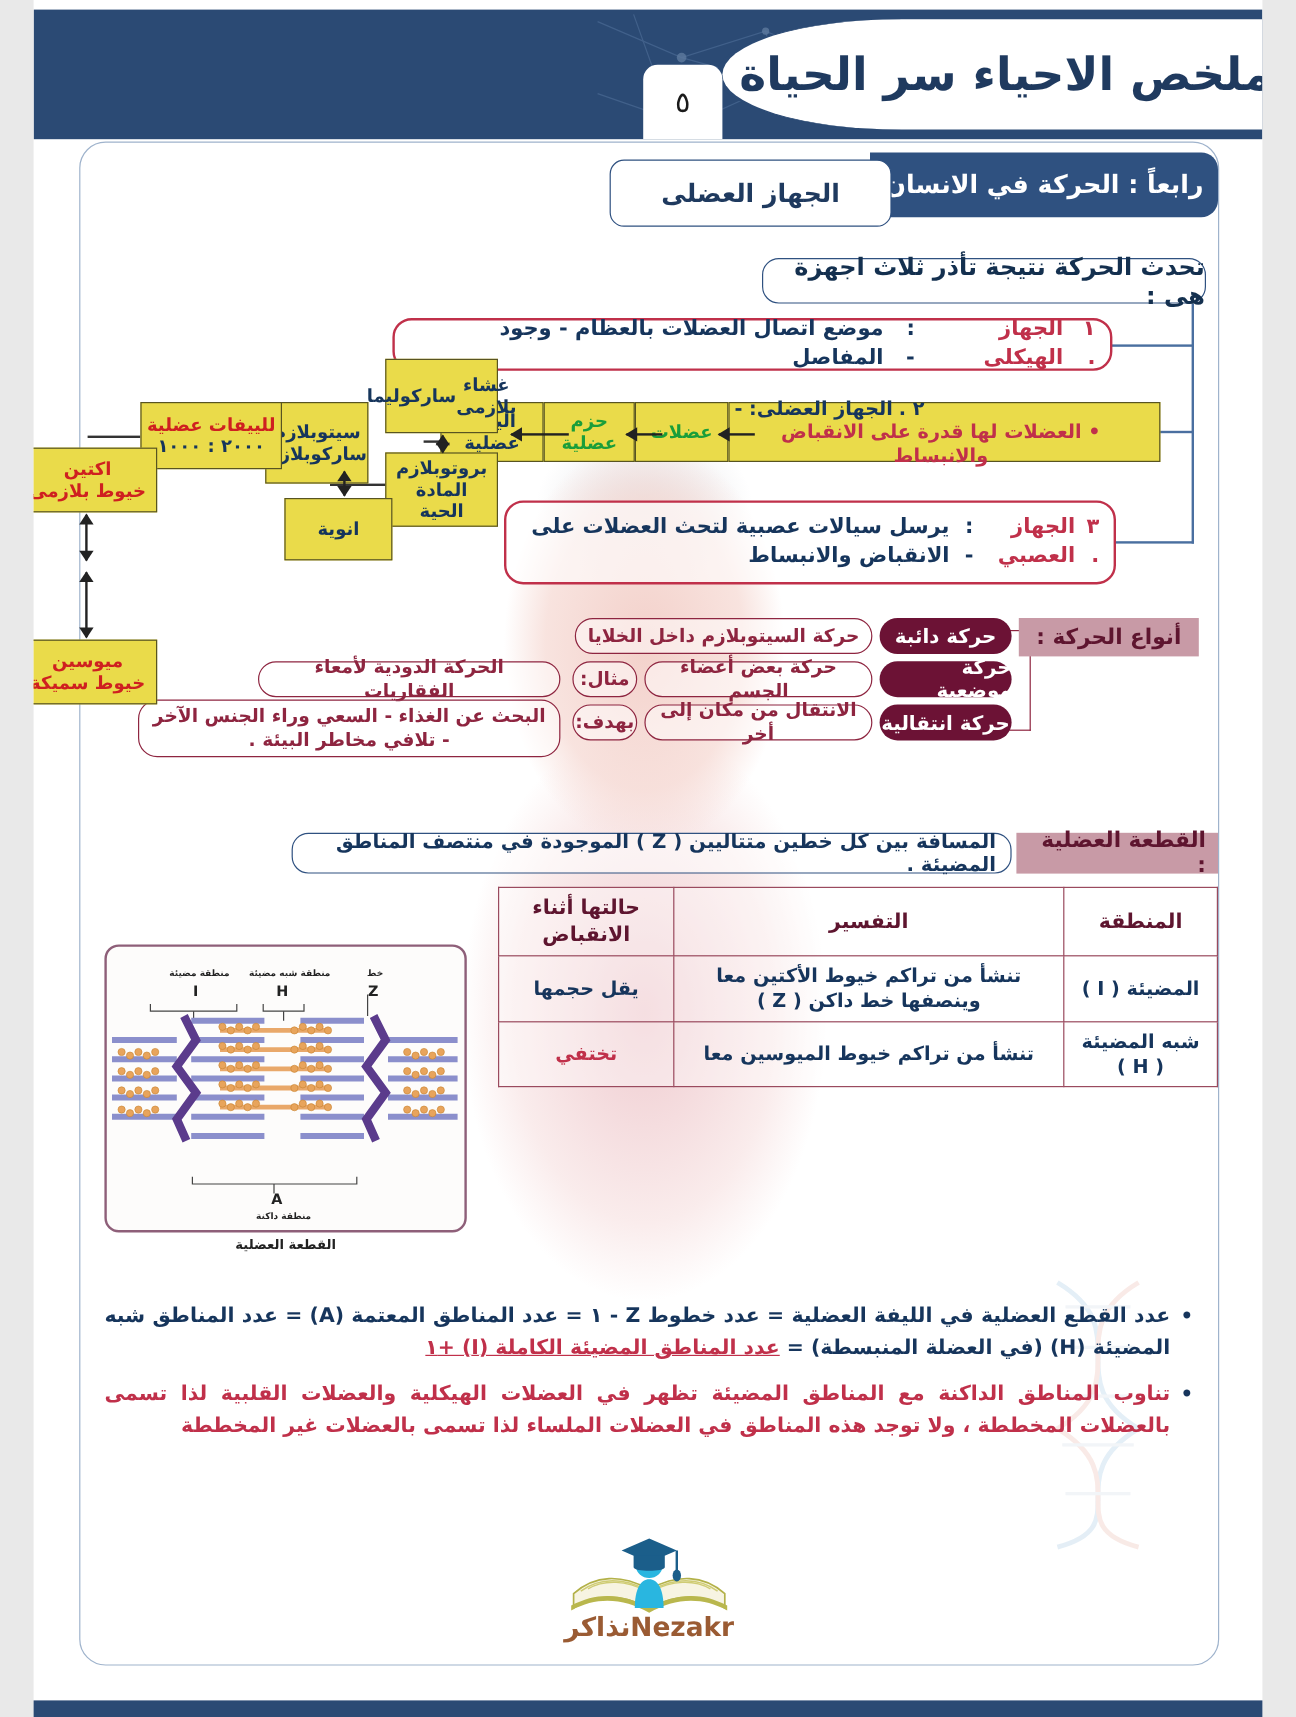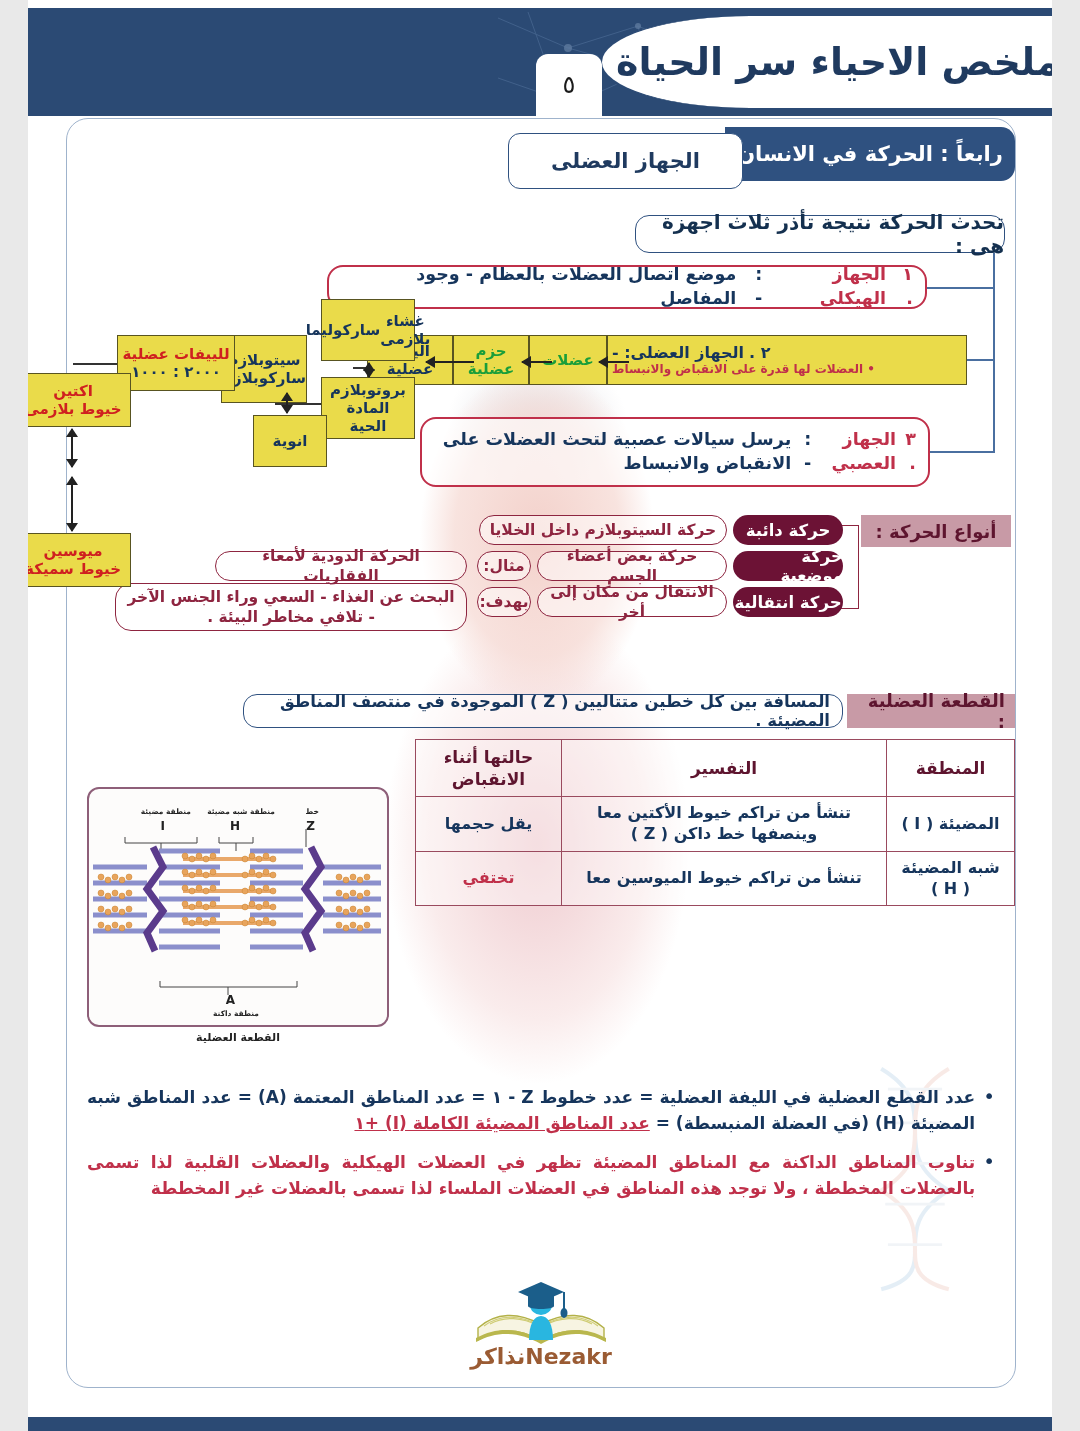--- a/index.html
+++ b/index.html
@@ -384,21 +384,21 @@
       <span class="t navy" style="margin-right:6px">موضع اتصال العضلات بالعظام - وجود المفاصل</span>
     </div>
 
     <div class="ychain" style="right:48px; top:216px; height:50px; width:600px;">
       <div class="ybox" style="flex:1; flex-direction:column; justify-content:center; align-items:flex-end; padding-right:10px;">
         <div style="display:flex; align-items:center;">
           <span class="t" style="font-size:16px; font-weight:bold; color:#16355c;">٢ .</span>
           <span class="t" style="font-size:16px; font-weight:bold; color:#16355c; margin-right:5px;">الجهاز العضلى</span>
           <span class="t" style="font-size:16px; font-weight:bold; color:#16355c;"> : -</span>
         </div>
-        <div style="font-size:12px; font-weight:bold; color:#c0304a;">• العضلات لها قدرة على الانقباض والانبساط</div>
+        <div style="font-size:16px; font-weight:bold; color:#c0304a;">• العضلات لها قدرة على الانقباض والانبساط</div>
       </div>
       <div class="ybox green" style="width:78px;">
         <span>عضلات</span>
       </div>
       <div class="ybox green" style="width:76px;">
         <span style="display:block">حزم عضلية</span>
       </div>
       <div class="ybox" style="width:86px;">
         <span>الياف عضلية</span>
       </div>
@@ -431,40 +431,40 @@
     <div class="ybox" style="position:absolute; right:708px; top:216px; width:86px; height:68px; flex-direction:column; z-index:7;">
       <span>سيتوبلازم</span>
       <span>ساركوبلازم</span>
     </div>
 
     <div class="ybox" style="position:absolute; right:780px; top:216px; width:118px; height:56px; flex-direction:column; z-index:7;">
       <span class="red" style="color:#cf2020">للييفات عضلية</span>
       <span>٢٠٠٠ : ١٠٠٠</span>
     </div>
 
-    <div class="ybox" style="position:absolute; right:688px; top:296px; width:74px; height:52px; z-index:7;">
+    <div class="ybox" style="position:absolute; right:688px; top:296px; width:90px; height:52px; z-index:7;">
       <span>انوية</span>
     </div>
     <div class="arrow-v" style="right:727px; top:274px; height:20px;"></div>
     <div class="conn-h" style="right:680px; top:284px; width:60px; background:#333;"></div>
 
     <div class="ybox" style="position:absolute; right:884px; top:254px; width:116px; height:54px; flex-direction:column; color:#cf2020; z-index:7;">
       <span>اكتين</span>
       <span>خيوط بلازمى</span>
     </div>
 
     <div class="ybox" style="position:absolute; right:884px; top:414px; width:116px; height:54px; flex-direction:column; color:#cf2020; z-index:7;">
       <span>ميوسين</span>
       <span>خيوط سميكة</span>
     </div>
     <div class="arrow-v" style="right:942px; top:310px; height:38px;"></div>
     <div class="arrow-v" style="right:942px; top:358px; height:54px;"></div>
     <div class="conn-h" style="right:898px; top:244px; width:44px; background:#333;"></div>
 
-    <div class="label-rose" style="right:4px; top:396px; width:150px; height:32px;">
+    <div class="label-rose" style="right:16px; top:396px; width:150px; height:32px;">
       <span>أنواع الحركة :</span>
     </div>
     <div class="bracket" style="right:156px; top:406px; width:18px; height:84px; border-left:none;"></div>
 
     <div class="pill-dark" style="right:172px; top:396px; width:110px; height:30px;">
       <span>حركة دائبة</span>
     </div>
     <div class="pill-dark" style="right:172px; top:432px; width:110px; height:30px;">
       <span>حركة موضعية</span>
     </div>

